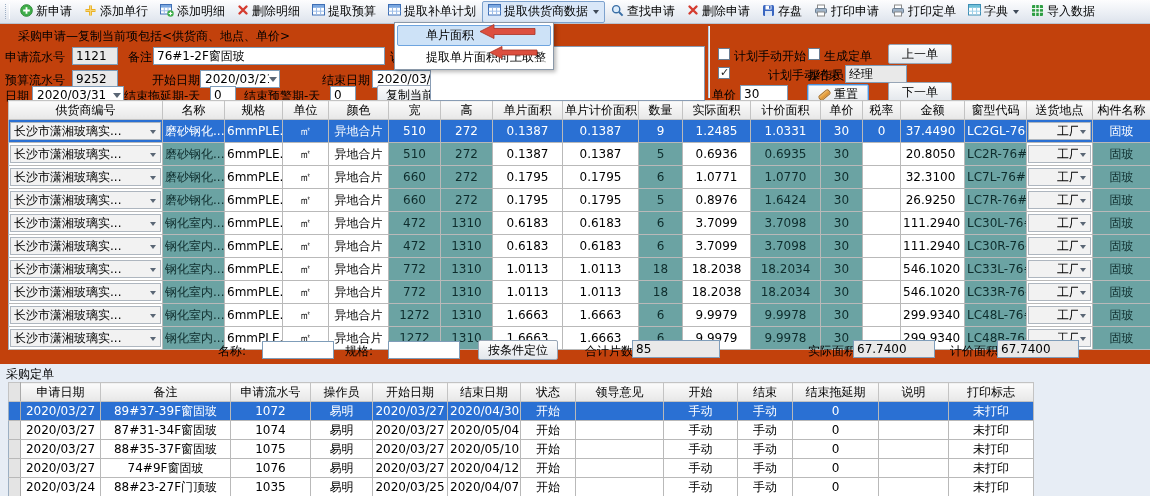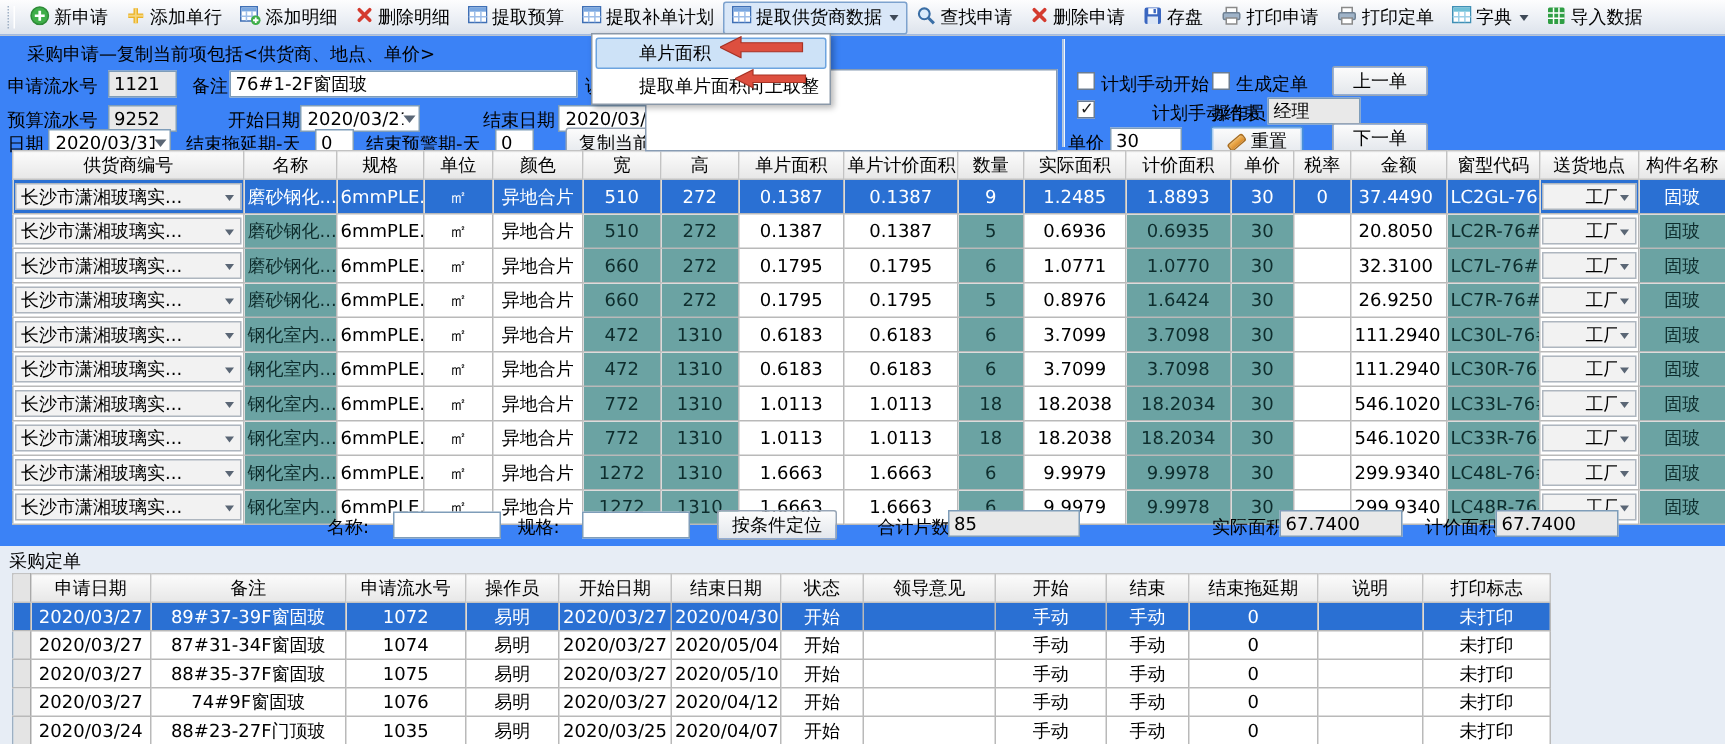--- a/index.html
+++ b/index.html
@@ -1,17 +1,17 @@
 <!DOCTYPE html>
 <html><head>
 <meta charset="utf-8">
 <style>
   html,body{margin:0;padding:0;}
   body{font-family:"DejaVu Sans","Liberation Sans",sans-serif;}
-  .page{position:relative;width:1150px;height:496px;background:#3b82f6;overflow:hidden;font-size:12px;color:#000;}
+  .page{position:relative;width:1150px;height:496px;background:#c2410c;overflow:hidden;font-size:12px;color:#000;}
 
   
   .toolbar{position:absolute;left:0;top:0;width:1150px;height:24px;box-sizing:border-box;
     background:linear-gradient(#fdfdfe,#eaeef4 60%,#dde3ec);border-bottom:1px solid #b9c4d2;
     display:flex;align-items:center;padding:0 3px;}
   .grip{width:3px;height:15px;border-left:1px dotted #9fb0c4;border-right:1px solid #fff;margin:0 4px 0 2px;}
   .tbtn{display:flex;align-items:center;gap:3px;height:20px;padding:0 5px;border:1px solid transparent;border-radius:2px;white-space:nowrap;cursor:default;}
   .tbtn.active{background:#d9e7f8;border-color:#7da2ce;}
   .tbtn svg{flex:0 0 auto;}
   .caret{width:0;height:0;border:3px solid transparent;border-top:4px solid #3f4a58;margin:4px 0 0 2px;}
@@ -211,21 +211,21 @@
       <span class="dtxt">2020/03/21</span>
       <span class="darr"></span>
     </div>
     <div class="lbl" style="left:322px;top:48px;">结束日期</div>
     <div class="datebox" style="left:372px;top:46px;width:80px;">
       <span class="dtxt">2020/03/28</span>
       <span class="darr"></span>
     </div>
 
     <div class="lbl" style="left:5px;top:64px;">日期</div>
-    <div class="datebox" style="left:32px;top:62px;width:82px;">
+    <div class="datebox" style="left:32px;top:62px;width:92px;">
       <span class="dtxt">2020/03/31</span>
       <span class="darr"></span>
     </div>
     <div class="lbl" style="left:124px;top:64px;">结束拖延期-天</div>
     <input class="ipt" style="left: 210px; top: 62px; width: 26px;" value="0">
     <div class="lbl" style="left:244px;top:64px;">结束预警期-天</div>
     <input class="ipt" style="left: 330px; top: 62px; width: 26px;" value="0">
     <div class="btn" style="left:377px;top:61px;width:78px;height:20px;">
       <span>复制当前项</span>
     </div>
@@ -321,21 +321,21 @@
             <td class="teal">磨砂钢化...</td>
             <td>6mmPLE...</td>
             <td>㎡</td>
             <td>异地合片</td>
             <td class="teal">510</td>
             <td class="teal">272</td>
             <td>0.1387</td>
             <td>0.1387</td>
             <td class="teal">9</td>
             <td>1.2485</td>
-            <td class="teal">1.8893</td>
+            <td class="teal">1.0331</td>
             <td class="teal">30</td>
             <td>0</td>
             <td class="num-r">37.4490</td>
             <td class="teal">LC2GL-76#...</td>
             <td class="combo-td">
               <div class="combo">
                 <span class="ct">工厂使用</span>
                 <span class="ca"></span>
               </div>
             </td>

